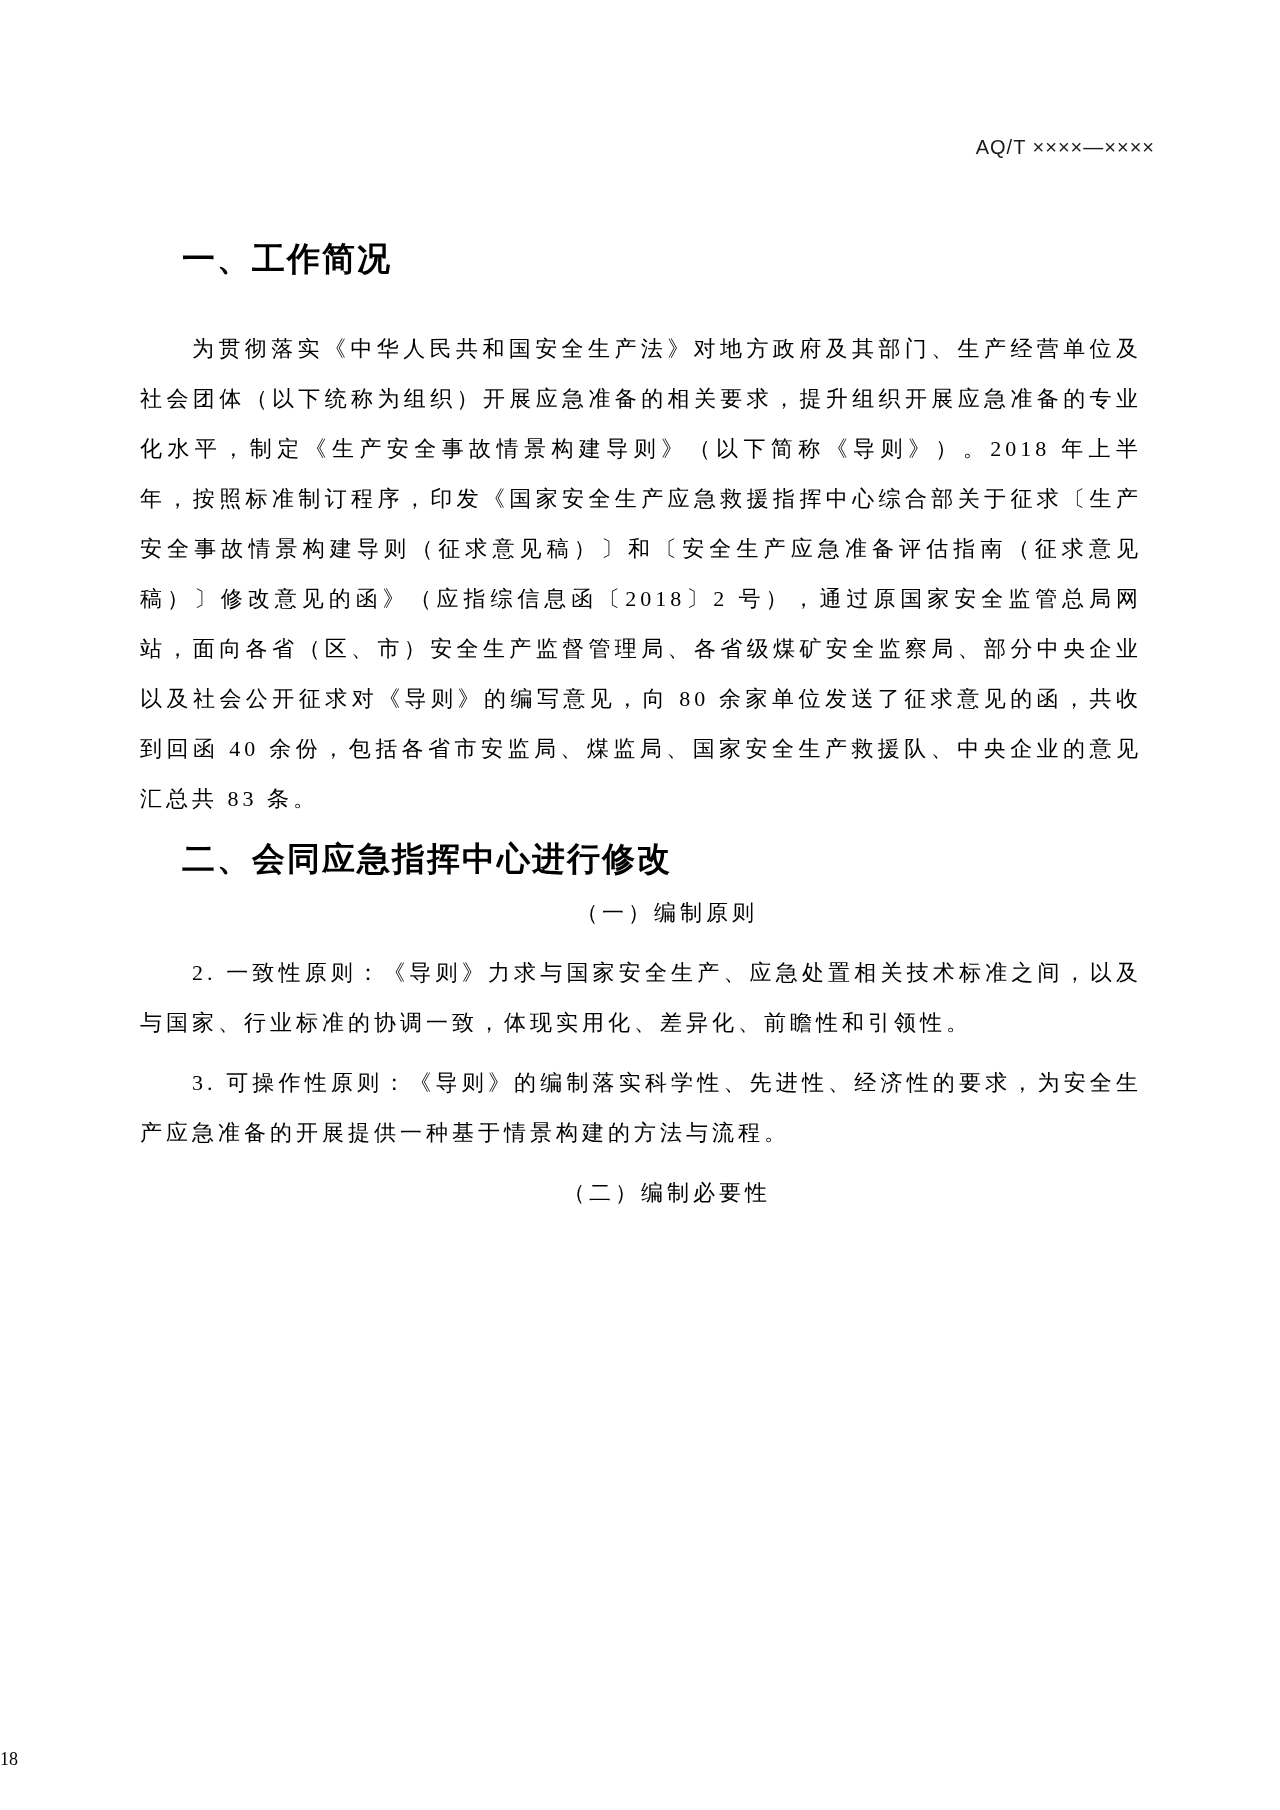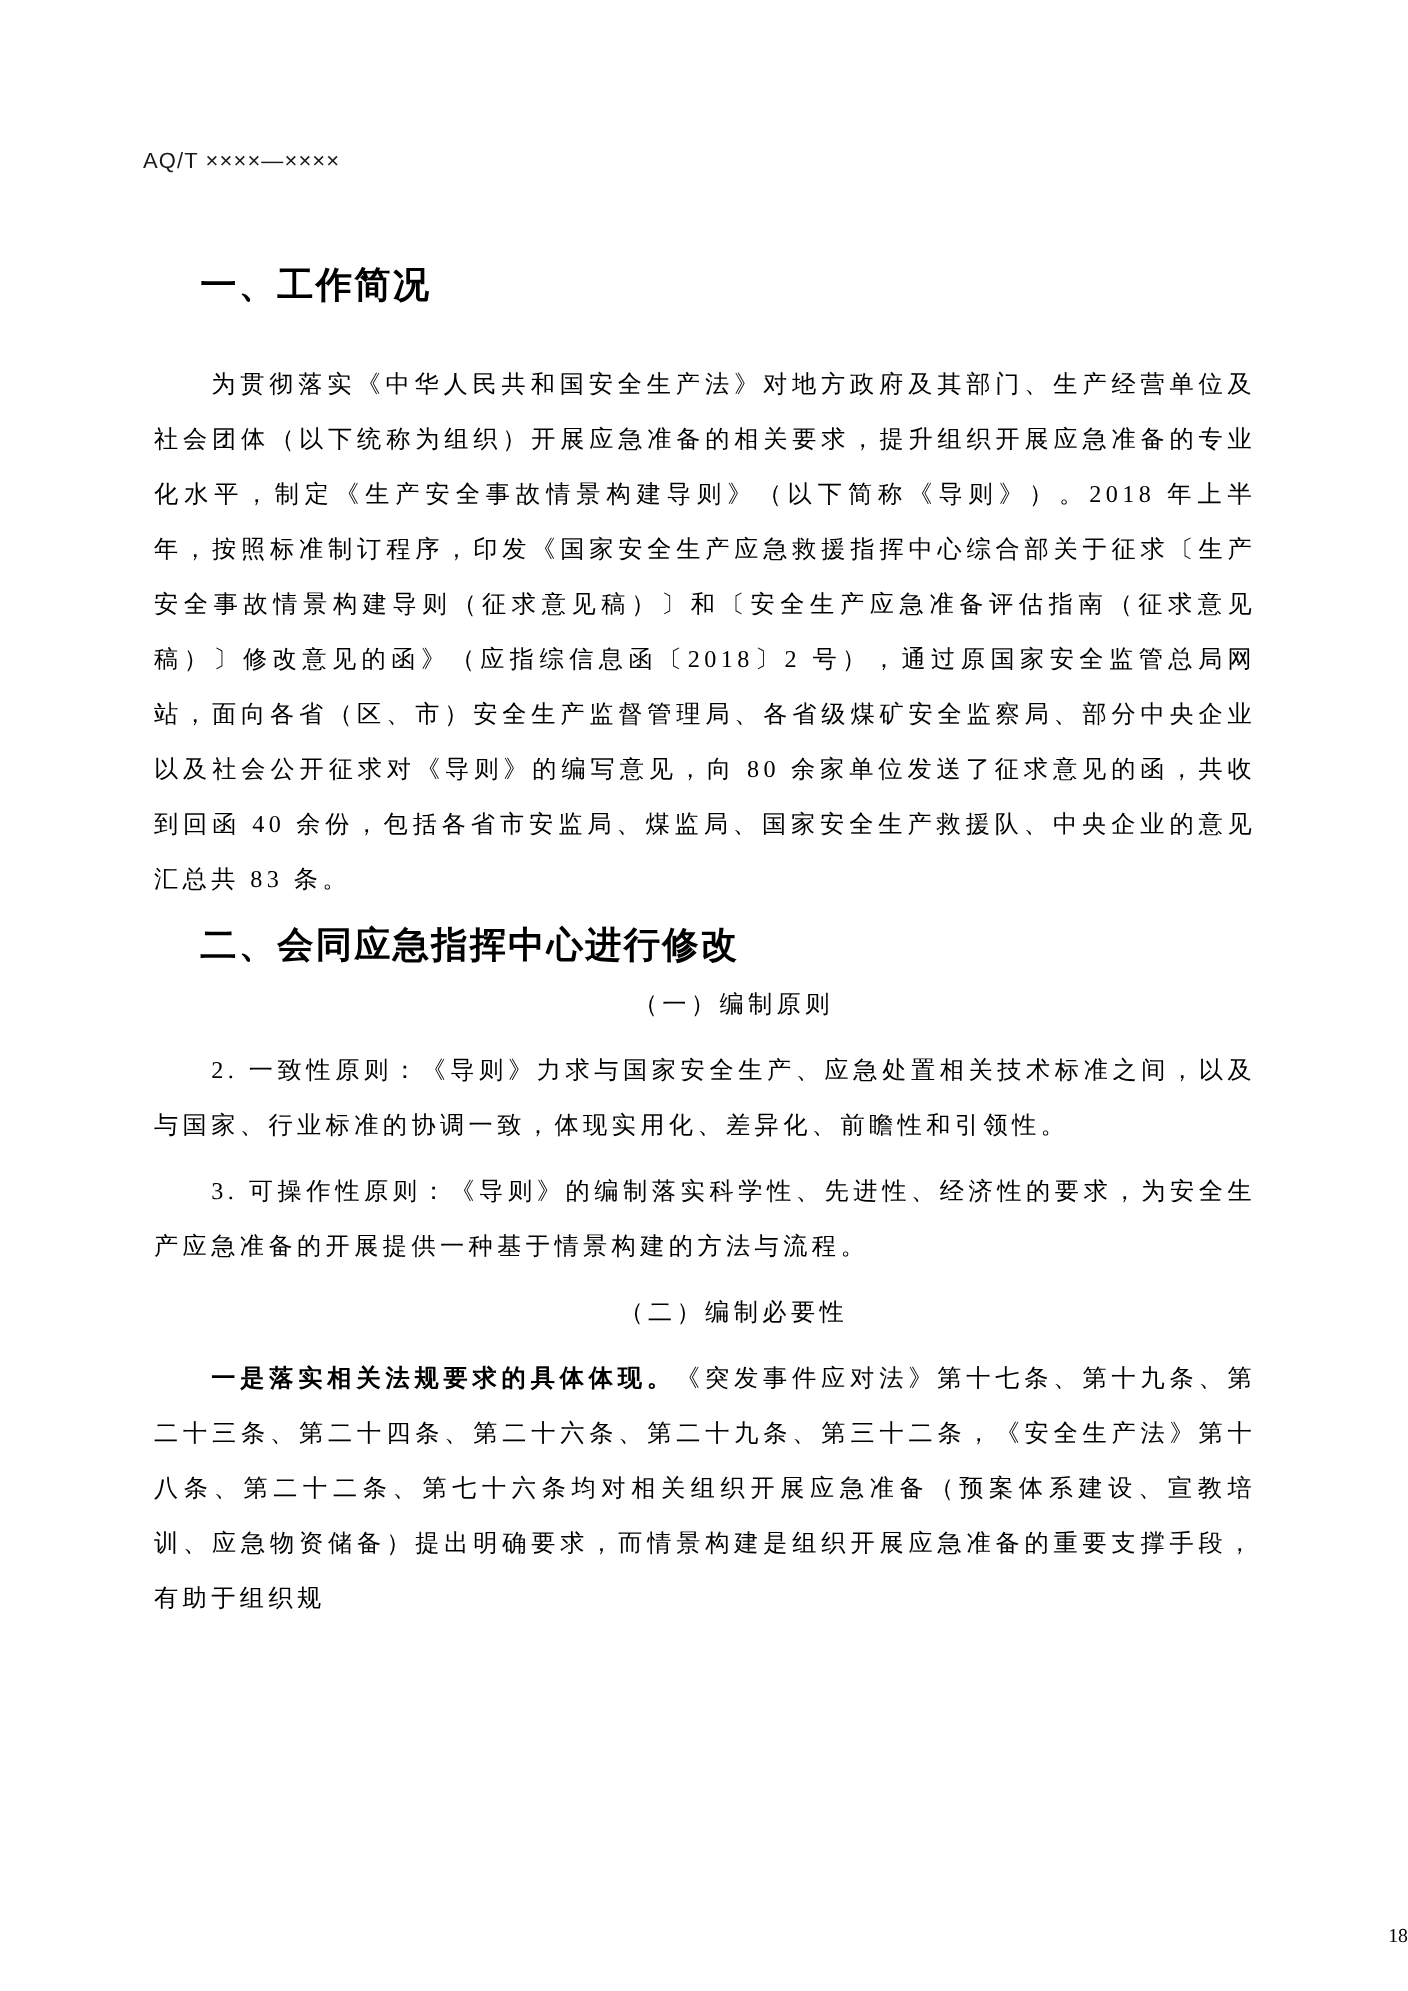--- a/index.html
+++ b/index.html
@@ -10,21 +10,21 @@
     background: #ffffff;
     color: #000000;
     font-family: "Liberation Serif", "DejaVu Serif", serif;
     overflow: hidden;
   }
   .header {
     position: absolute;
     top: 136px;
     left: 130px;
     right: 125px;
-    text-align: left;
+    text-align: right;
     font-family: "Liberation Sans", "DejaVu Sans", sans-serif;
     font-size: 20px;
     letter-spacing: 1px;
     color: #1a1a1a;
   }
   .content {
     position: absolute;
     left: 130px;
     top: 240px;
     width: 1022px;
@@ -53,21 +53,21 @@
   p.sub { text-align: center; }
   .lead-bold {
     font-family: "Liberation Sans", "DejaVu Sans", sans-serif;
     font-weight: bold;
   }
   .footer {
     position: absolute;
     bottom: 40px;
     left: 0;
     width: 100%;
-    text-align: right;
+    text-align: left;
     font-size: 18px;
     letter-spacing: 0;
   }
 </style>
 </head>
 <body>
 
 <div class="page">
 
   <div class="header">
@@ -82,21 +82,20 @@
 
     <h1 class="sec-heading second">二、会同应急指挥中心进行修改</h1>
 
     <p class="sub">（一）编制原则</p>
 
     <p class="body">2. 一致性原则：《导则》力求与国家安全生产、应急处置相关技术标准之间，以及与国家、行业标准的协调一致，体现实用化、差异化、前瞻性和引领性。</p>
     <p class="body">3. 可操作性原则：《导则》的编制落实科学性、先进性、经济性的要求，为安全生产应急准备的开展提供一种基于情景构建的方法与流程。</p>
 
     <p class="sub">（二）编制必要性</p>
 
-    <p class="body"><span class="lead-bold">一是落实相关法规要求的具体体现。</span><span>《突发事件应对法》第十七条、第十九条、第二十三条、第二十四条、第二十六条、第二十九条、第三十二条，《安全生产法》第十八条、第二十二条、第七十六条均对相关组织开展应急准备（预案体系建设、宣教培训、应急物资储备）提出明确要求，而情景构建是组织开展应急准备的重要支撑手段，有助于组织规</span></p>
 
   </div>
 
   <div class="footer">
     <span>18</span>
   </div>
 
 </div>
 
 </body></html>

